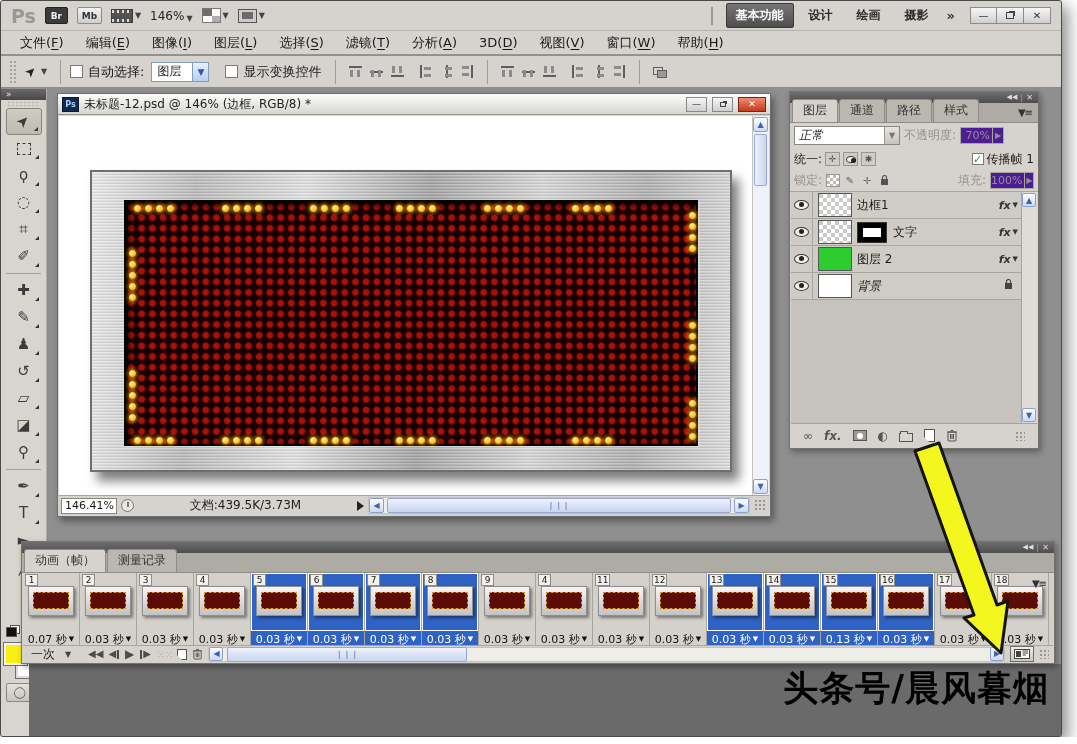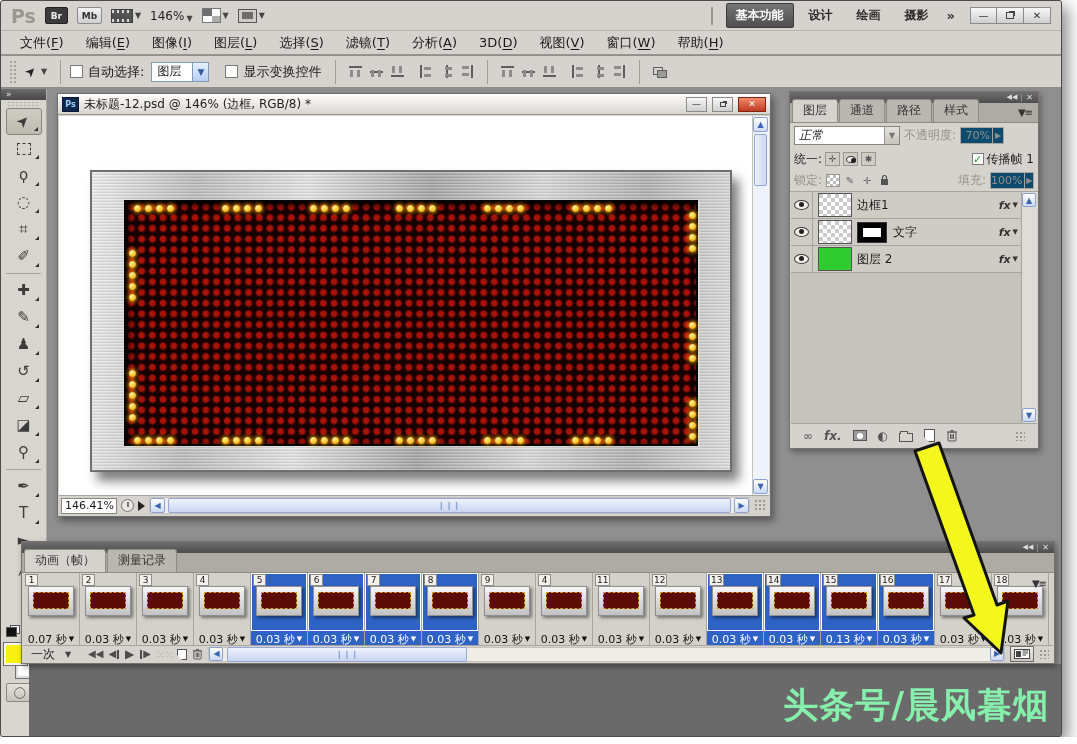--- a/index.html
+++ b/index.html
@@ -83,21 +83,21 @@
   .mini-swatch{position:absolute;left:5px;top:536px;width:14px;height:12px;}
   .mini-swatch::before{content:"";position:absolute;right:0;top:0;width:8px;height:7px;background:#fff;border:1px solid #555;}
   .mini-swatch::after{content:"";position:absolute;left:0;bottom:0;width:9px;height:8px;background:#111;border:1px solid #555;}
   .fg-swatch{position:absolute;left:3px;top:554px;width:23px;height:22px;border:2px solid #f4f4f4;outline:1px solid #6f6f6f;}
   .bg-swatch{position:absolute;left:15px;top:568px;width:22px;height:21px;background:#fff;border:2px solid #dcdcdc;outline:1px solid #6f6f6f;}
   .qmask-btn{position:absolute;left:5px;top:594px;width:28px;height:19px;border:1px solid #8a877e;border-radius:2px;
              background:linear-gradient(#e4e1da,#c8c5be);display:flex;align-items:center;justify-content:center;color:#555;font-size:11px;}
 
   
   .bottom-strip{position:absolute;left:28px;right:0;top:663px;bottom:0;background:#6a6a6a;z-index:3;}
-  .watermark{position:absolute;right:12px;top:18px;font-size:35px;font-weight:bold;color:#86efac;letter-spacing:1px;}
+  .watermark{position:absolute;right:12px;top:1px;font-size:35px;font-weight:bold;color:#000000;letter-spacing:1px;}
 
   
   .doc-window{position:absolute;left:56px;top:92px;width:714px;height:424px;background:#d6d3ce;border:1px solid #6f6f6f;
               box-shadow:3px 4px 7px rgba(0,0,0,.4);z-index:4;}
   .doc-title{height:21px;background:linear-gradient(#fdfdfd,#d8d5ce);display:flex;align-items:center;gap:5px;
              padding:0 4px;border-bottom:1px solid #9b988f;}
   .psfile-ic{width:17px;height:15px;background:#10284e;color:#9fd0f5;font-size:8px;font-weight:bold;
              display:flex;align-items:center;justify-content:center;border:1px solid #0a1830;}
   .doc-title .t{flex:1;font-size:12px;color:#222;white-space:nowrap;overflow:hidden;}
   .dbtn{width:21px;height:15px;border:1px solid #8a8a8a;background:linear-gradient(#f7f7f7,#cfcfcf);
@@ -153,21 +153,21 @@
   .pmenu{position:absolute;right:6px;top:4px;color:#333;font-size:10px;letter-spacing:-1px;}
 
   
   .layers-panel{left:788px;top:90px;width:250px;height:358px;z-index:4;}
   .lp-row1{height:25px;display:flex;align-items:center;gap:4px;padding:2px 4px;}
   .blend-select{width:106px;height:19px;border:1px solid #8a877e;background:#fff;display:flex;align-items:center;}
   .blend-select .val{flex:1;padding-left:4px;font-size:12px;font-style:italic;}
   .blend-select .vbtn{width:15px;height:17px;background:linear-gradient(#e6e4de,#c6c3bc);border-left:1px solid #9a978f;
                       color:#777;font-size:8px;display:flex;align-items:center;justify-content:center;}
   .dim-label{color:#94918a;font-size:12px;}
-  .dim-field{width:44px;height:17px;border:1px solid #a9a69f;background:#0c4a6e;display:flex;align-items:center;}
+  .dim-field{width:44px;height:17px;border:1px solid #a9a69f;background:#4c1d95;display:flex;align-items:center;}
   .dim-field .val{flex:1;text-align:right;color:#94918a;font-size:11px;padding-right:2px;}
   .dim-field .vbtn{width:11px;height:15px;border-left:1px solid #a9a69f;color:#94918a;font-size:8px;
                    display:flex;align-items:center;justify-content:center;}
   .lp-row2{height:22px;display:flex;align-items:center;gap:3px;padding:0 4px;font-size:12px;}
   .uicon{width:15px;height:14px;border:1px solid #9a978f;background:#cfccc5;color:#555;font-size:9px;
          display:flex;align-items:center;justify-content:center;}
   .gcb{width:12px;height:12px;border:1px solid #7a7a7a;background:#fff;display:flex;align-items:center;justify-content:center;
        color:#1f9e2c;font-size:11px;font-weight:bold;margin-left:auto;}
   .lp-row3{height:22px;display:flex;align-items:center;gap:4px;padding:0 4px;font-size:12px;border-bottom:1px solid #a8a59e;}
   .lockics{display:flex;gap:3px;align-items:center;}
@@ -490,20 +490,21 @@
       </div>
     </div>
     <div class="doc-vscroll" data-name="vertical-scrollbar">
       <span class="lbtn up" data-name="scroll-up-icon">▲</span>
       <span class="vthumb" data-name="vertical-scroll-thumb"></span>
       <span class="lbtn down" data-name="scroll-down-icon">▼</span>
     </div>
     <div class="doc-status" data-name="document-status-bar">
       <span class="zoom-field" data-name="zoom-percentage-field">146.41%</span>
       <span class="clock-ic" data-name="status-clock-icon"></span>
+      <span class="doc-info" data-name="document-size-info">文档:439.5K/3.73M</span>
       <span class="tri" data-name="status-flyout-icon"></span>
       <span class="hscroll" data-name="horizontal-scrollbar">
         <span class="lbtn left" data-name="scroll-left-icon">◀</span>
         <span class="hthumb" data-name="horizontal-scroll-thumb">❙❙❙</span>
         <span class="lbtn right" data-name="scroll-right-icon">▶</span>
       </span>
       <span class="corner-grip" data-name="resize-grip"></span>
     </div>
   </div>
 
@@ -578,20 +579,31 @@
           <span class="lname" data-name="layer-name">文字</span>
           <span class="lfx" data-name="layer-fx-icon">fx<span class="dd2">▼</span></span>
         </div>
         <div class="lrow" data-name="layer-row">
           <span class="eyecell" data-name="visibility-toggle">
             <span class="eye" data-name="eye-icon"></span>
           </span>
           <span class="lthumb green" data-name="layer-thumbnail"></span>
           <span class="lname" data-name="layer-name">图层 2</span>
           <span class="lfx" data-name="layer-fx-icon">fx<span class="dd2">▼</span></span>
+        </div>
+        <div class="lrow" data-name="layer-row">
+          <span class="eyecell" data-name="visibility-toggle">
+            <span class="eye" data-name="eye-icon"></span>
+          </span>
+          <span class="lthumb white" data-name="layer-thumbnail"></span>
+          <span class="lname italic" data-name="layer-name">背景</span>
+          <span class="llock" data-name="layer-lock-icon"><svg width="9" height="11">
+              <rect x="1" y="4" width="7" height="6" fill="#444"></rect>
+              <path d="M2.5 4 V2.5 a2 2 0 0 1 4 0 V4" fill="none" stroke="#444" stroke-width="1.2"></path>
+            </svg></span>
         </div>
         <div class="lp-scroll" data-name="layers-scrollbar">
         <span class="lbtn up" style="width:14px;height:14px;" data-name="scroll-up-icon">▲</span>
         <span class="lbtn down" style="width:14px;height:14px;" data-name="scroll-down-icon">▼</span>
       </div>
     </div>
     <div class="lp-bottom" data-name="layers-panel-footer">
       <span class="bic" data-name="link-layers-icon">∞</span>
       <span class="bic" style="font-style:italic;font-weight:bold;" data-name="layer-style-icon">fx.</span>
       <span class="bic" data-name="add-mask-icon">

